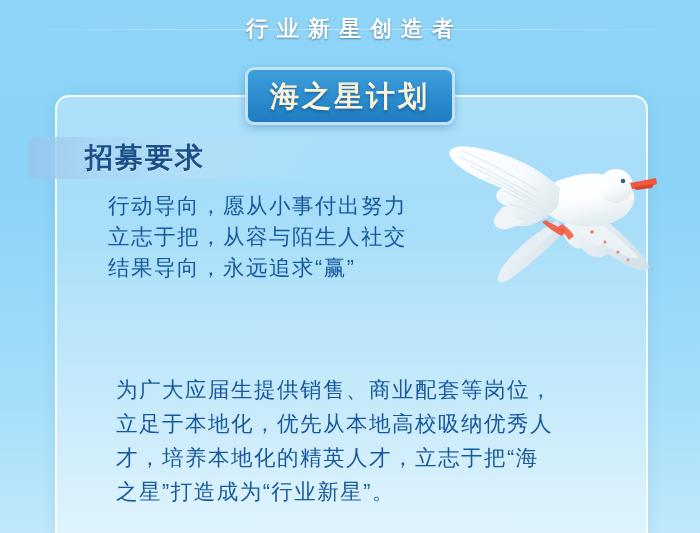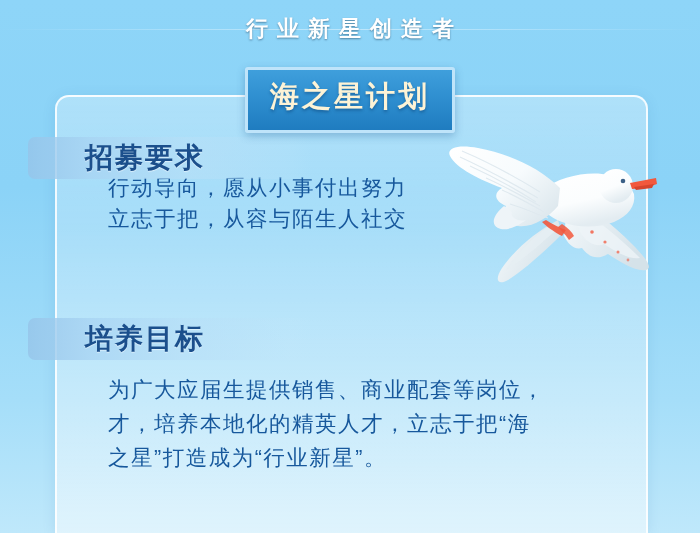--- a/index.html
+++ b/index.html
@@ -64,22 +64,22 @@
        rgba(255,255,255,.34) 62%,
        rgba(255,255,255,.50) 100%);
     box-shadow:0 2px 14px rgba(20,90,150,.10);
   }
 
   
   .title-badge {
     position:absolute;
     left:50%; top:67px;
     transform:translateX(-50%);
-    padding:7px 22px 13px;
-    border-radius:3px;
+    padding:7px 22px 5px;
+    border-radius:9px;
     border:3px solid #bfe4fa;
     background:linear-gradient(180deg,#3f9fdc 0%,#2f8fd0 45%,#1f7cc0 100%);
     box-shadow:0 3px 8px rgba(20,80,140,.30);
     z-index:6;
   }
   .title-badge-text {
     color:#fdf3d6;
     font-size:29px;
     font-weight:bold;
     letter-spacing:3px;
@@ -114,31 +114,31 @@
   }
   #sec-1 { top:137px; }
   #sec-2 { top:318px; }
 
   
   .body-block {
     position:absolute;
     left:108px;
     z-index:4;
   }
-  #body-1 { top:173px; width:420px; }
+  #body-1 { top:191px; width:420px; }
   #body-2 { top:373px; width:520px; }
 
   .body-line {
     color:#17589c;
     font-size:21.5px;
     line-height:31px;
     letter-spacing:1.5px;
     white-space:nowrap;
   }
-  #body-2 .body-line { line-height:34px; }
+  #body-2 .body-line { line-height:34px;margin-left:8px; }
 
   
   .dove {
     position:absolute;
     left:440px; top:128px;
     width:250px; height:180px;
     z-index:3;
     pointer-events:none;
   }
 </style>
@@ -220,25 +220,24 @@
     <span class="title-badge-text">海之星计划</span>
   </div>
 
   <div class="sec" id="sec-1">
     <span class="sec-label">招募要求</span>
   </div>
 
   <div class="body-block" id="body-1">
     <div class="body-line">行动导向，愿从小事付出努力</div>
     <div class="body-line">立志于把，从容与陌生人社交</div>
-  </div>
-
-  <div class="sec" id="sec-2">
-    <span class="sec-label">培养目标</span>
-  </div>
+    <div class="body-line">结果导向，永远追求“赢”</div>
+  </div>
+
 
   <div class="body-block" id="body-2">
     <div class="body-line">为广大应届生提供销售、商业配套等岗位，</div>
+    <div class="body-line">立足于本地化，优先从本地高校吸纳优秀人</div>
     <div class="body-line">才，培养本地化的精英人才，立志于把“海</div>
     <div class="body-line">之星”打造成为“行业新星”。</div>
   </div>
 
 </div>
 
 </body></html>

